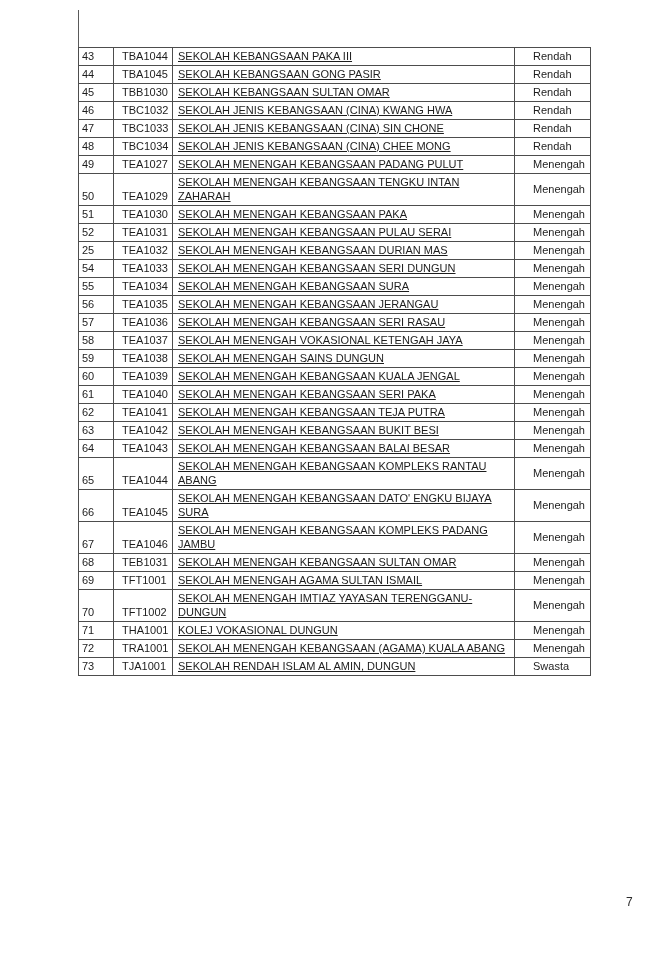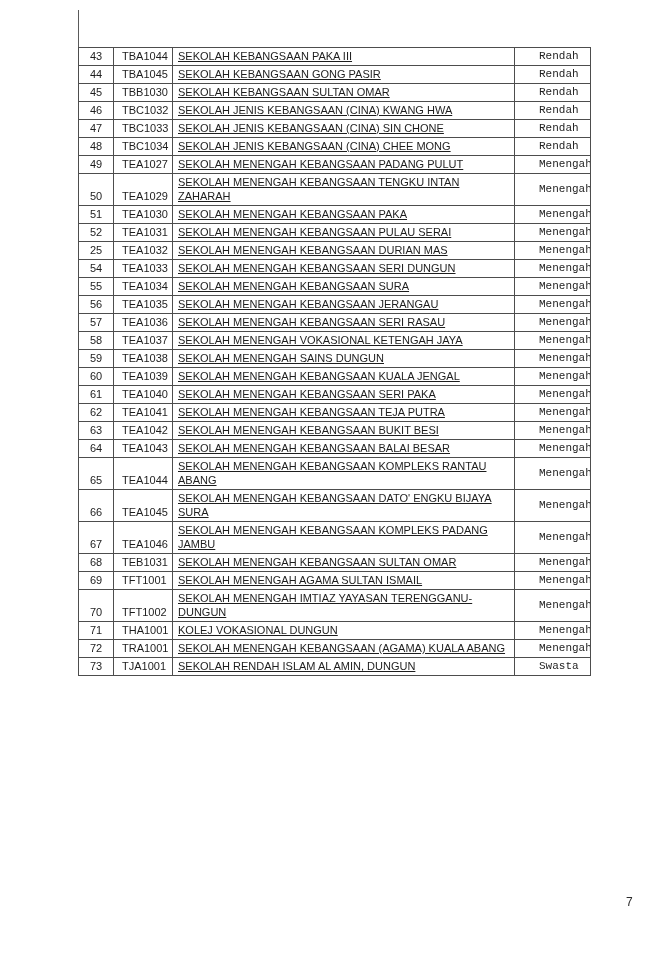--- a/index.html
+++ b/index.html
@@ -44,38 +44,37 @@
   table.school-table col.c-code { width: 59px; }
   table.school-table col.c-name { width: 342px; }
   table.school-table col.c-type { width: 76px; }
   table.school-table td {
     border: 1px solid #4d4d4d;
     padding: 1px 3px 2px 3px;
     overflow: hidden;
   }
   table.school-table tr { height: 18px; }
   table.school-table td:nth-child(1) {
-    text-align: center;
+    text-align: left;
     vertical-align: bottom;
     margin-left: 26px;
   }
   table.school-table td:nth-child(2) {
     padding-left: 8px;
     vertical-align: bottom;
   }
   table.school-table td:nth-child(3) {
     padding-left: 5px;
     vertical-align: bottom;
     white-space: pre-line;
     text-decoration: underline;
   }
   table.school-table td:nth-child(4) {
-    padding-left: 24px;
+    padding-left: 18px;
     vertical-align: middle;
-    font-family: Liberation Mono, monospace;
   }
   .page-number {
     position: absolute;
     left: 626px;
     top: 895px;
     font-size: 12px;
     color: #2a2a2a;
   }
 </style>
 </head>

